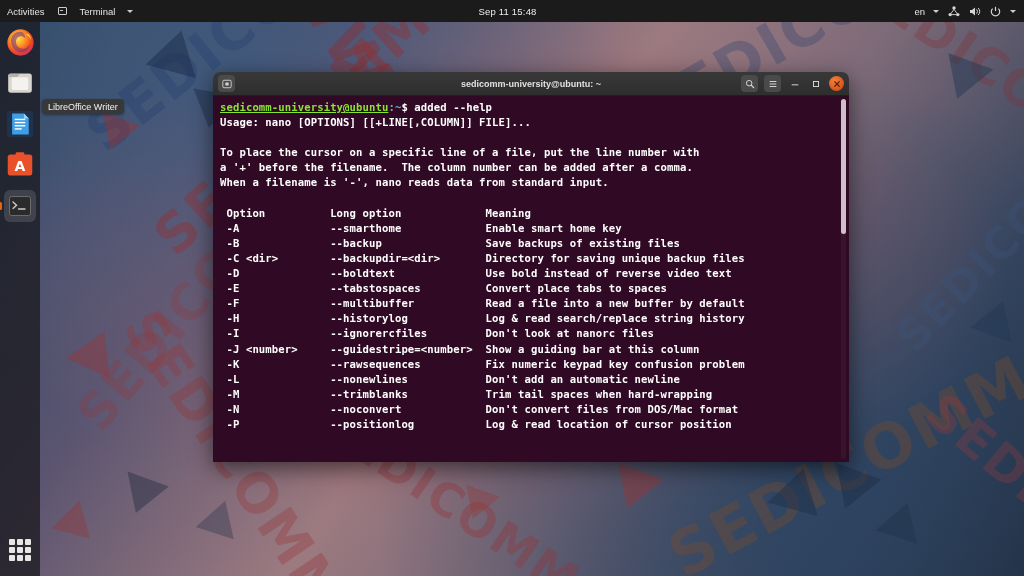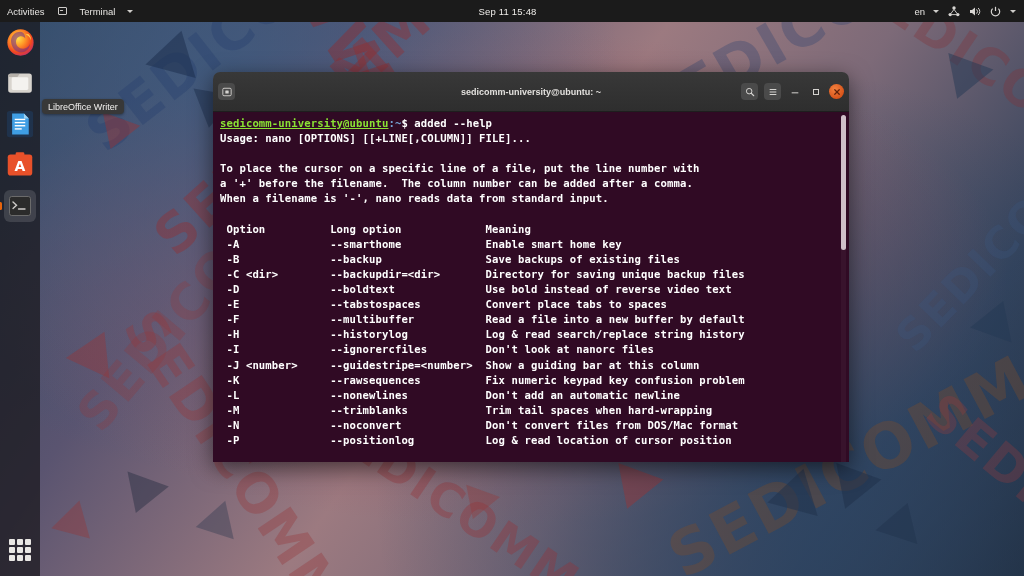--- a/index.html
+++ b/index.html
@@ -170,21 +170,21 @@
     left: 213px; top: 72px;
     width: 636px; height: 390px;
     z-index: 20;
     border-radius: 7px 7px 0 0;
     box-shadow: 0 6px 22px rgba(0,0,0,0.55);
     overflow: hidden;
     display: flex;
     flex-direction: column;
   }
   #titlebar {
-    height: 40px;
+    height: 24px;
     background: linear-gradient(#383838, #2e2e2e);
     border-bottom: 1px solid #1e1e1e;
     display: flex;
     align-items: center;
     padding: 0 5px;
     position: relative;
     flex: none;
   }
   .tb-btn {
     width: 17px; height: 17px;

